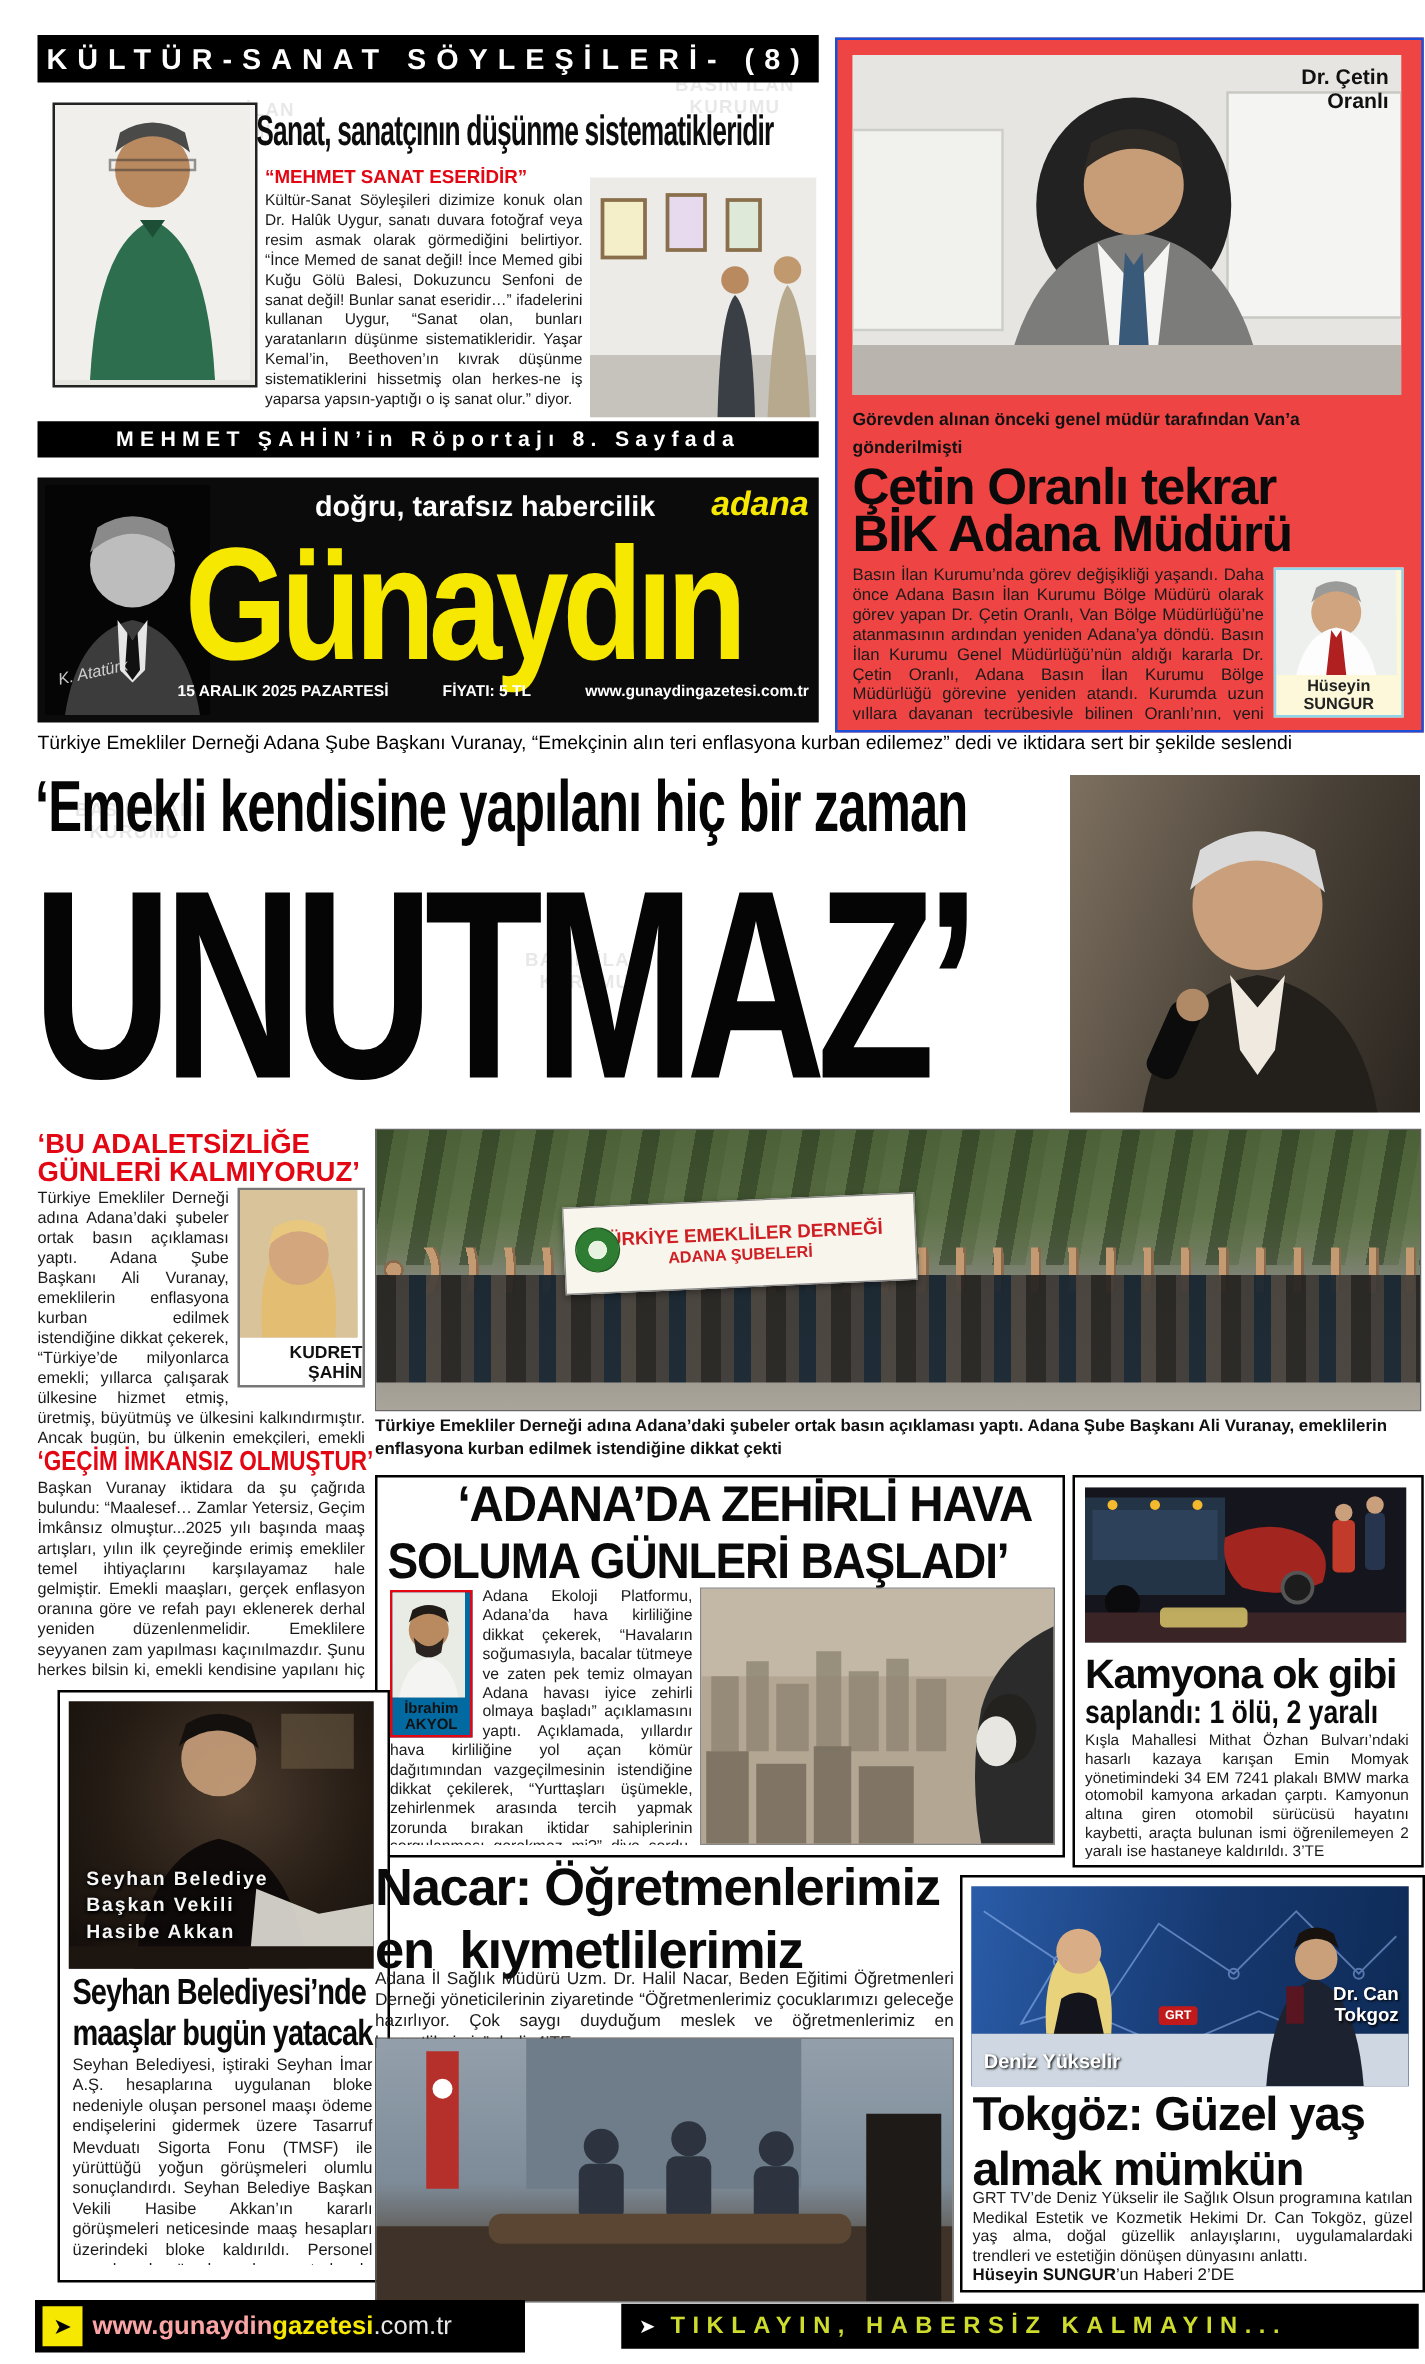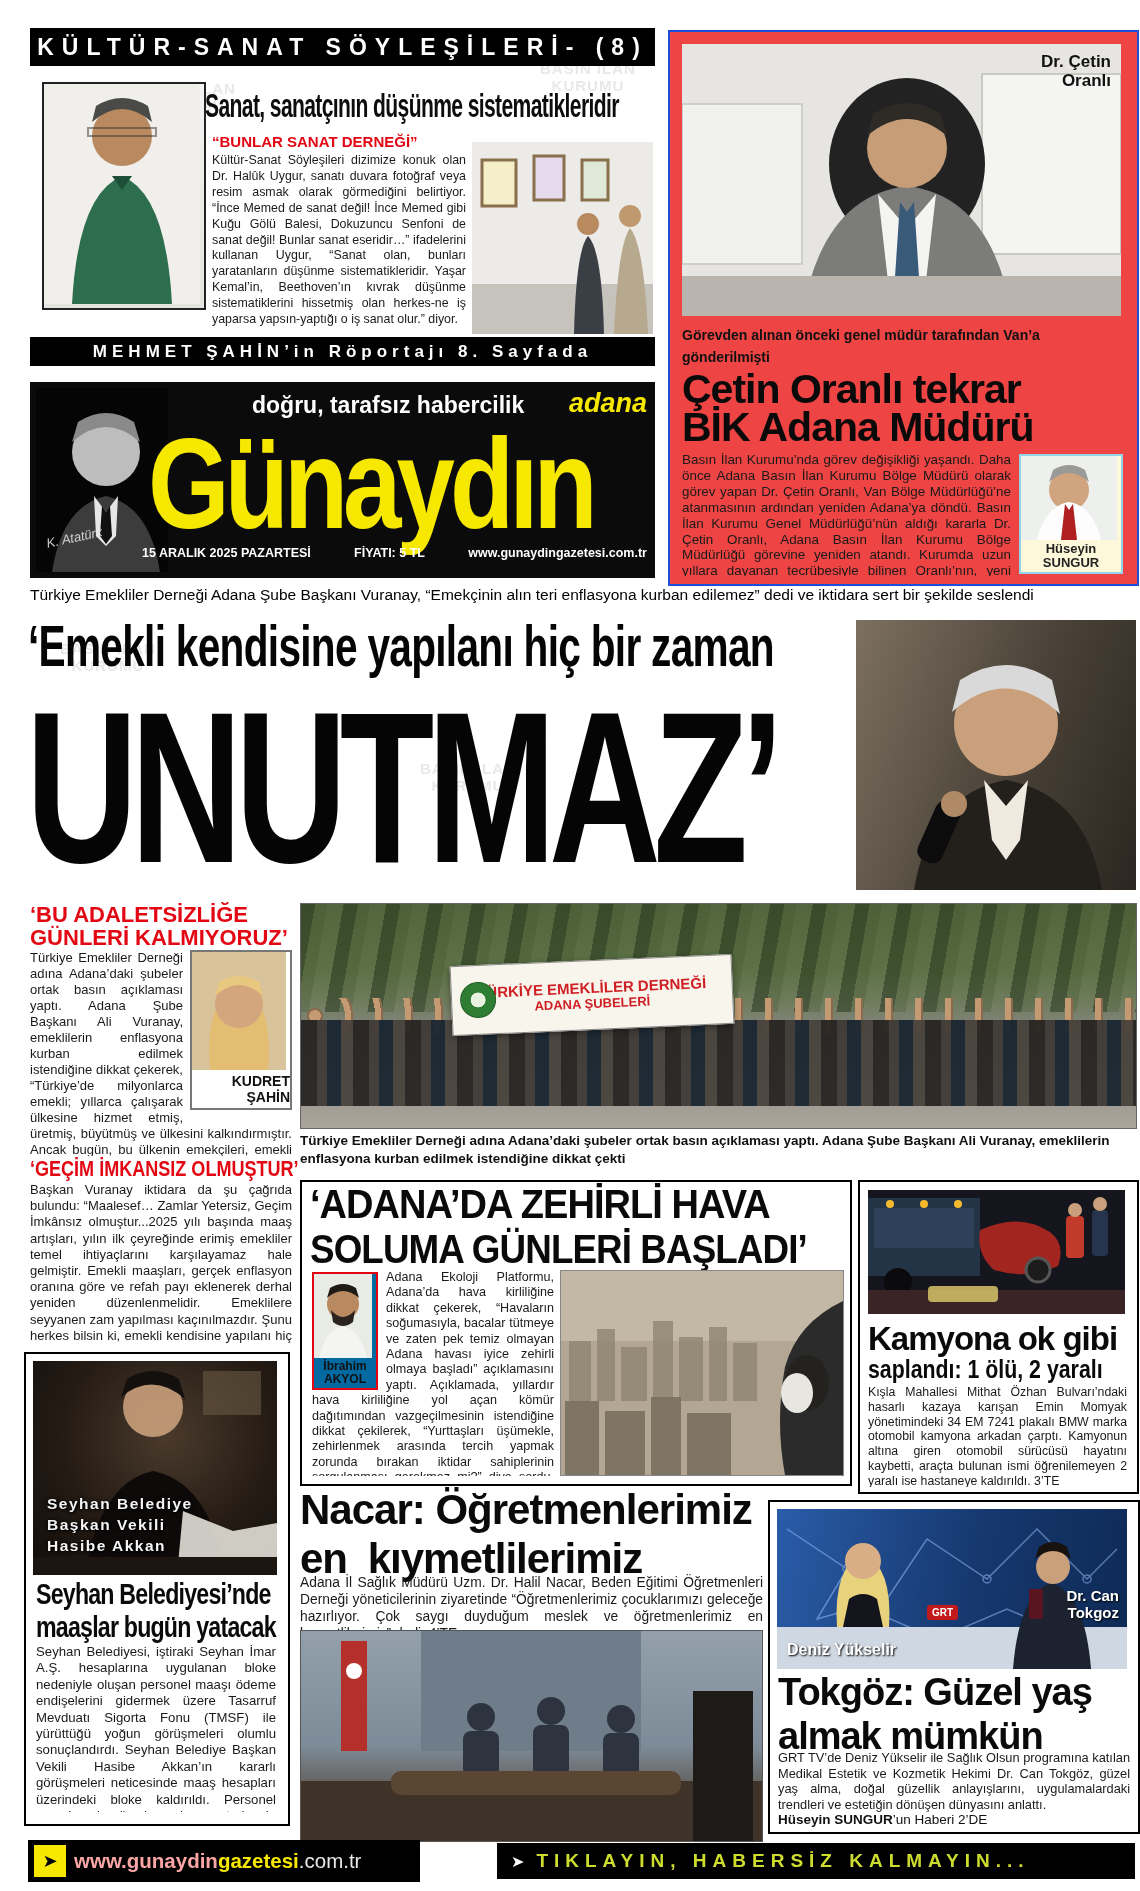--- a/index.html
+++ b/index.html
@@ -58,37 +58,37 @@
   #gp-trees{position:absolute;left:0;top:0;right:0;height:48%;background:repeating-linear-gradient(100deg,rgba(25,40,18,.45) 0 14px,rgba(60,80,40,.25) 14px 26px,rgba(0,0,0,0) 26px 42px);}
   #gp-heads{position:absolute;left:0;top:42%;right:0;height:16%;background:repeating-radial-gradient(circle at 14px 50%,#c49a72 0 6px,#8a6a4c 6px 8px,rgba(0,0,0,0) 8px 30px);}
   #gp-bodies{position:absolute;left:0;top:52%;right:0;height:38%;opacity:.92;background:repeating-linear-gradient(90deg,#23211f 0 16px,#3c3835 16px 26px,#14222e 26px 40px,#45403a 40px 52px);}
   #gp-banner{position:absolute;left:150px;top:56px;width:280px;height:68px;background:#f8f5ec;border:1px solid #8a8a8a;transform:rotate(-2.5deg);display:flex;flex-direction:column;align-items:center;justify-content:center;box-shadow:0 2px 6px rgba(0,0,0,.4);}
   #gp-banner .b1{color:#cf1f24;font-weight:bold;font-size:15px;}
   #gp-banner .b2{color:#cf1f24;font-weight:bold;font-size:13px;}
   #gp-logo{position:absolute;left:8px;top:16px;width:34px;height:34px;border-radius:50%;background:radial-gradient(circle,#e8f2e0 30%,#2e7d32 32% 100%);border:1px solid #1d5a20;}
   #group-caption{left:300px;top:1132px;width:835px;font-weight:bold;font-size:13.5px;line-height:17.5px;color:#111;}
   
   #hava-box{left:300px;top:1180px;width:548px;height:302px;border:2px solid #000;background:#fff;}
-  #hava-h{left:8px;top:4px;font-weight:bold;line-height:37px;}
+  #hava-h{left:8px;top:4px;font-weight:bold;line-height:37px;text-align:right;}
   #hava-h .cx{font-size:40px;letter-spacing:-1px;color:#0a0a0a;}
   #hava-wrap{left:10px;top:88px;width:242px;height:206px;font-size:12.6px;line-height:15.4px;color:#1a1a1a;overflow:hidden;}
   #akyol-inset{float:left;width:62px;margin:2px 8px 2px 0;border:2px solid #e30613;background:#0369a1;text-align:center;}
   #akyol-photo{width:58px;height:84px;background:linear-gradient(180deg,#eef0ea,#cfd3c8);position:relative;overflow:hidden;}
   #akyol-name{font-weight:bold;font-size:12px;line-height:13px;color:#111;padding:2px 0;}
   #hava-photo{left:258px;top:88px;width:282px;height:204px;border:1px solid #888;background:linear-gradient(180deg,#c4b9a7 0%,#a89d8b 55%,#8d8475 100%);}
   
   #kamyon-box{left:858px;top:1180px;width:277px;height:310px;border:2px solid #000;background:#fff;}
   #kamyon-photo{left:8px;top:8px;width:257px;height:124px;background:#15151d;}
   #kamyon-h1{left:8px;top:138px;}
   #kamyon-h1 .cx{font-weight:bold;font-size:33px;color:#0a0a0a;letter-spacing:-1px;}
   #kamyon-h2{left:8px;top:172px;}
   #kamyon-h2 .cx{font-weight:bold;font-size:26px;color:#0a0a0a;}
   #kamyon-body{left:8px;top:203px;width:259px;height:102px;font-size:12.3px;line-height:14.8px;color:#1a1a1a;overflow:hidden;}
   
-  #seyhan-box{left:24px;top:1352px;width:262px;height:470px;border:2px solid #000;background:#fff;}
+  #seyhan-box{left:46px;top:1352px;width:262px;height:470px;border:2px solid #000;background:#fff;}
   #seyhan-photo{left:7px;top:7px;width:244px;height:214px;background:radial-gradient(circle at 55% 35%,#4a3a2c 0%,#241b14 55%,#120d0a 100%);}
   #seyhan-cap{position:absolute;left:14px;top:132px;color:#f5f5f5;font-weight:bold;font-size:15.5px;line-height:21px;letter-spacing:1.5px;text-shadow:1px 1px 2px #000,0 0 4px #000;}
   #seyhan-h{left:10px;top:226px;line-height:29px;}
   #seyhan-h .cx{font-weight:bold;font-size:29px;color:#0a0a0a;letter-spacing:-1px;}
   #seyhan-body{left:10px;top:290px;width:240px;height:168px;font-size:13.2px;line-height:16.4px;color:#1a1a1a;overflow:hidden;}
   
   #nacar{left:300px;top:1490px;width:463px;height:352px;}
   #nacar-h{left:0;top:0;line-height:40px;}
   #nacar-h .cx{font-weight:bold;font-size:42px;letter-spacing:-1px;color:#0a0a0a;}
   #nacar-body{left:0;top:84px;width:463px;font-size:13.8px;line-height:17px;color:#1a1a1a;}
@@ -144,21 +144,21 @@
       <path d="M48 38 q30 -26 60 0 l-4 -16 q-26 -16 -52 0 z" fill="#4a4a48"></path>
       <rect x="44" y="44" width="68" height="8" fill="none" stroke="#333" stroke-width="2" opacity=".5"></rect>
       <path d="M28 220 q6 -110 50 -128 q44 18 50 128 z" fill="#2c6e4e"></path>
       <path d="M68 92 l10 14 l10 -14 z" fill="#1d4f37"></path>
     </svg>
   </div>
 
   <div class="abs" id="kultur-headline">
     <span class="cx" style="transform:scaleX(0.62);">Sanat, sanatçının düşünme sistematikleridir</span>
   </div>
-  <div class="abs" id="kultur-kicker">“BUNLAR SANAT DERNEĞİ”</div>
+  <div class="abs" id="kultur-kicker">“MEHMET SANAT ESERİDİR”</div>
   <div class="abs justify" id="kultur-body">Kültür-Sanat Söyleşileri dizimize konuk olan Dr. Halûk Uygur, sanatı duvara fotoğraf veya resim asmak olarak görmediğini belirtiyor. “İnce Memed de sanat değil! İnce Memed gibi Kuğu Gölü Balesi, Dokuzuncu Senfoni de sanat değil! Bunlar sanat eseridir…” ifadelerini kullanan Uygur, “Sanat olan, bunları yaratanların düşünme sistematikleridir. Yaşar Kemal’in, Beethoven’ın kıvrak düşünme sistematiklerini hissetmiş olan herkes-ne iş yaparsa yapsın-yaptığı o iş sanat olur.” diyor.</div>
 
   <div class="photo" id="kultur-gallery">
     <svg width="181" height="192" viewBox="0 0 181 192">
       <rect width="181" height="192" fill="#edebe7"></rect>
       <rect y="142" width="181" height="50" fill="#c6c3bd"></rect>
       <rect x="10" y="18" width="34" height="46" fill="#f5efc9" stroke="#8a6f4c" stroke-width="3"></rect>
       <rect x="62" y="14" width="30" height="44" fill="#e7d9ee" stroke="#8a6f4c" stroke-width="3"></rect>
       <rect x="110" y="18" width="26" height="40" fill="#dfe9d9" stroke="#8a6f4c" stroke-width="3"></rect>
       <circle cx="116" cy="82" r="11" fill="#b9895f"></circle>

